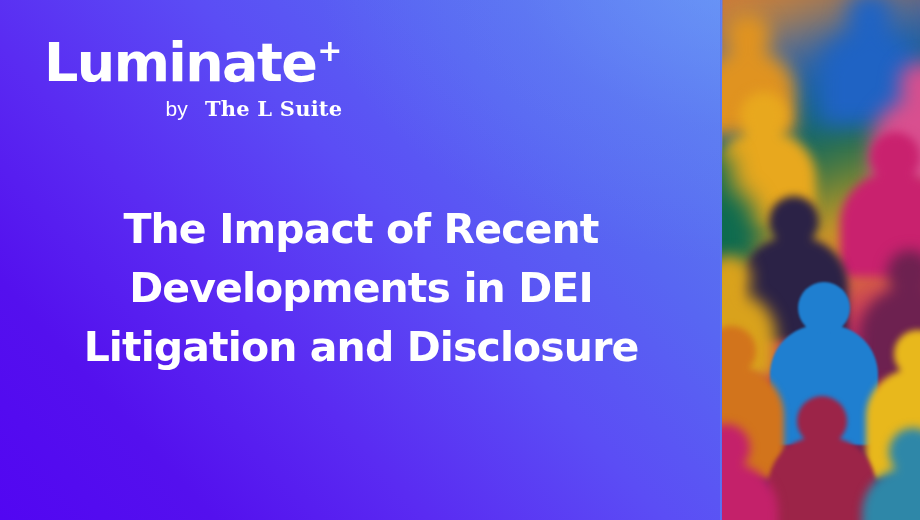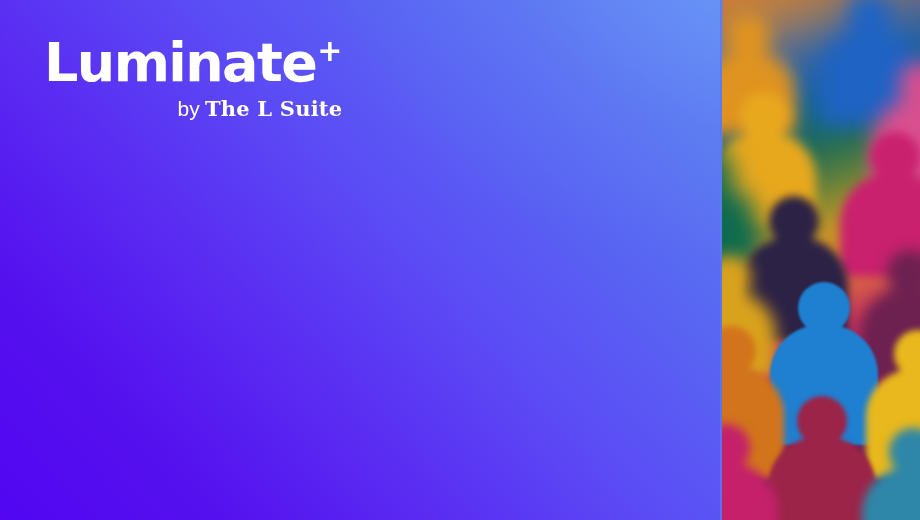--- a/index.html
+++ b/index.html
@@ -72,21 +72,21 @@
     font-family:"Liberation Sans", sans-serif;
     font-size:21px;
     font-weight:400;
     letter-spacing:.2px;
   }
   #tagline-name {
     font-family:"DejaVu Serif", serif;
     font-size:21px;
     font-weight:700;
     letter-spacing:.2px;
-    margin-left:5px;
+    margin-left:17px;
   }
 
   
   #headline {
     position:absolute;
     left:46px; top:200px;
     width:630px;
     text-align:center;
     color:#ffffff;
     font-family:"DejaVu Sans", sans-serif;
@@ -153,20 +153,25 @@
 
   <div id="gradient-panel">
     <div id="gradient-glow"></div>
   </div>
 
   <div id="logo-block">
     <span id="wordmark"><span>Luminate</span><span id="wordmark-plus">+</span></span>
     <span id="tagline"><span id="tagline-by">by</span><span id="tagline-name">The L Suite</span></span>
   </div>
 
+  <div id="headline">
+    <span class="hl-line">The Impact of Recent</span>
+    <span class="hl-line">Developments in DEI</span>
+    <span class="hl-line">Litigation and Disclosure</span>
+  </div>
 
   <div id="photo-panel">
     <div id="photo-bg"></div>
     <div id="figure-layer">
         <div class="fig" style="--w: 96px; --h: 44px; --b: 86px; --c: #e09320; left: -22px; top: 14px; filter: blur(9px); z-index: 10;">
           <div class="head"></div>
           <div class="body"></div>
         </div>
         <div class="fig" style="--w: 104px; --h: 46px; --b: 96px; --c: #1f63c4; left: 96px; top: -8px; filter: blur(11px); z-index: 11;">
           <div class="head"></div>

